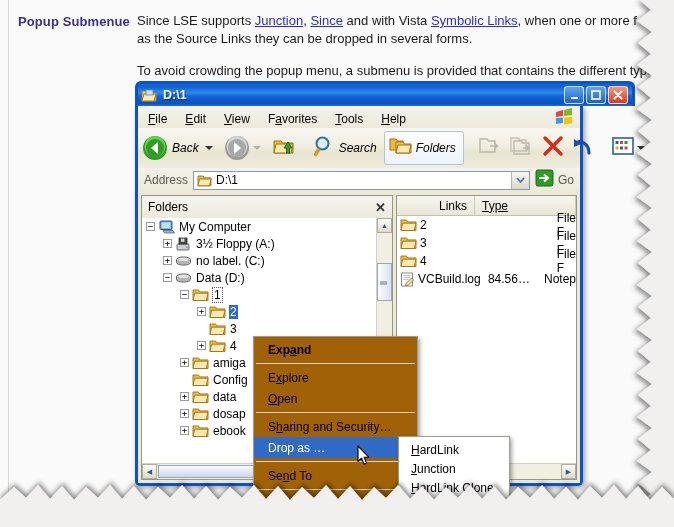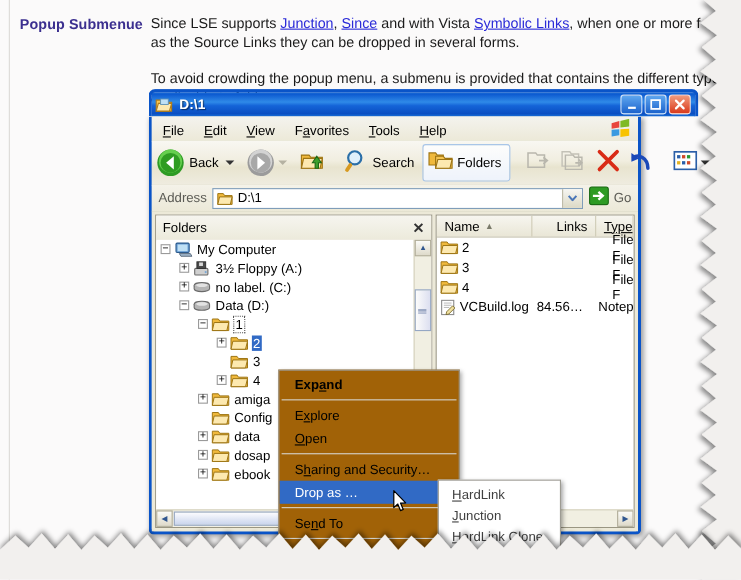--- a/index.html
+++ b/index.html
@@ -90,21 +90,21 @@
     position:absolute;right:5px;top:2px;width:22px;height:18px;
   }
 
   
   #toolbar{
     position:absolute;left:0;top:22px;right:0;height:40px;
     background:linear-gradient(to bottom,#f8f7f2 0%,#f1eee0 45%,#e8e4cf 60%,#efece0 100%);
     display:flex;align-items:center;
     border-bottom:1px solid #d3cfb8;
   }
-  .tb-btn{display:flex;align-items:center;height:34px;padding:0 4px;box-sizing:border-box;}
+  .tb-btn{display:flex;align-items:center;height:34px;padding:0 4px;box-sizing:border-box;font-style:italic;}
   .tb-label{font-size:12px;color:#000;margin-left:4px;margin-right:3px;}
   .tb-sep{width:1px;height:26px;background:#cdc9b2;margin:0 5px;}
   .caret{width:0;height:0;border-left:4px solid transparent;border-right:4px solid transparent;border-top:4px solid #333;margin:0 3px;}
   .caret-dim{border-top-color:#b5b2a2;}
   #folders-btn{border:1px solid #a9c6e8;background:linear-gradient(to bottom,#fdfdfc,#eef3fb);border-radius:3px;height:34px;}
 
   
   .navcirc{width:26px;height:26px;border-radius:50%;position:relative;}
 
   
@@ -240,21 +240,21 @@
   }
   .ci.hl .ciarrow{border-left-color:#fff;}
 
   
   #submenu{
     position:absolute;left:398px;top:436px;width:112px;
     background:#fff;border:1px solid #9d9b93;
     box-shadow:2px 2px 4px rgba(0,0,0,.35);
     padding:3px 0;box-sizing:border-box;
   }
-  .si{height:19px;display:flex;align-items:center;font-size:12px;color:#404040;padding-left:12px;}
+  .si{height:19px;display:flex;align-items:center;font-size:12px;color:#000000;padding-left:12px;}
   .si u{text-decoration:underline;}
 
   
   #cursor{position:absolute;left:357px;top:445px;width:14px;height:20px;}
 </style>
 </head>
 <body>
 
 <div id="doc">
   <div id="doc-left-rule"></div>
@@ -575,24 +575,20 @@
         <div id="tree-hscroll">
           <div class="sb-btn">◀</div>
           <div id="tree-hthumb">
               <span class="grip">||||</span>
             </div>
         </div>
       </div>
 
       <div id="list-pane">
         <div id="list-head">
-          <div class="col" id="col-name">
-            <span>Name</span>
-            <span class="sortarrow">▲</span>
-          </div>
           <div class="col" id="col-size">
             <span>Links</span>
           </div>
           <div class="col" id="col-type">
             <span>Type</span>
           </div>
         </div>
         <div id="list-rows">
             <div class="frow">
               <span class="fname">

